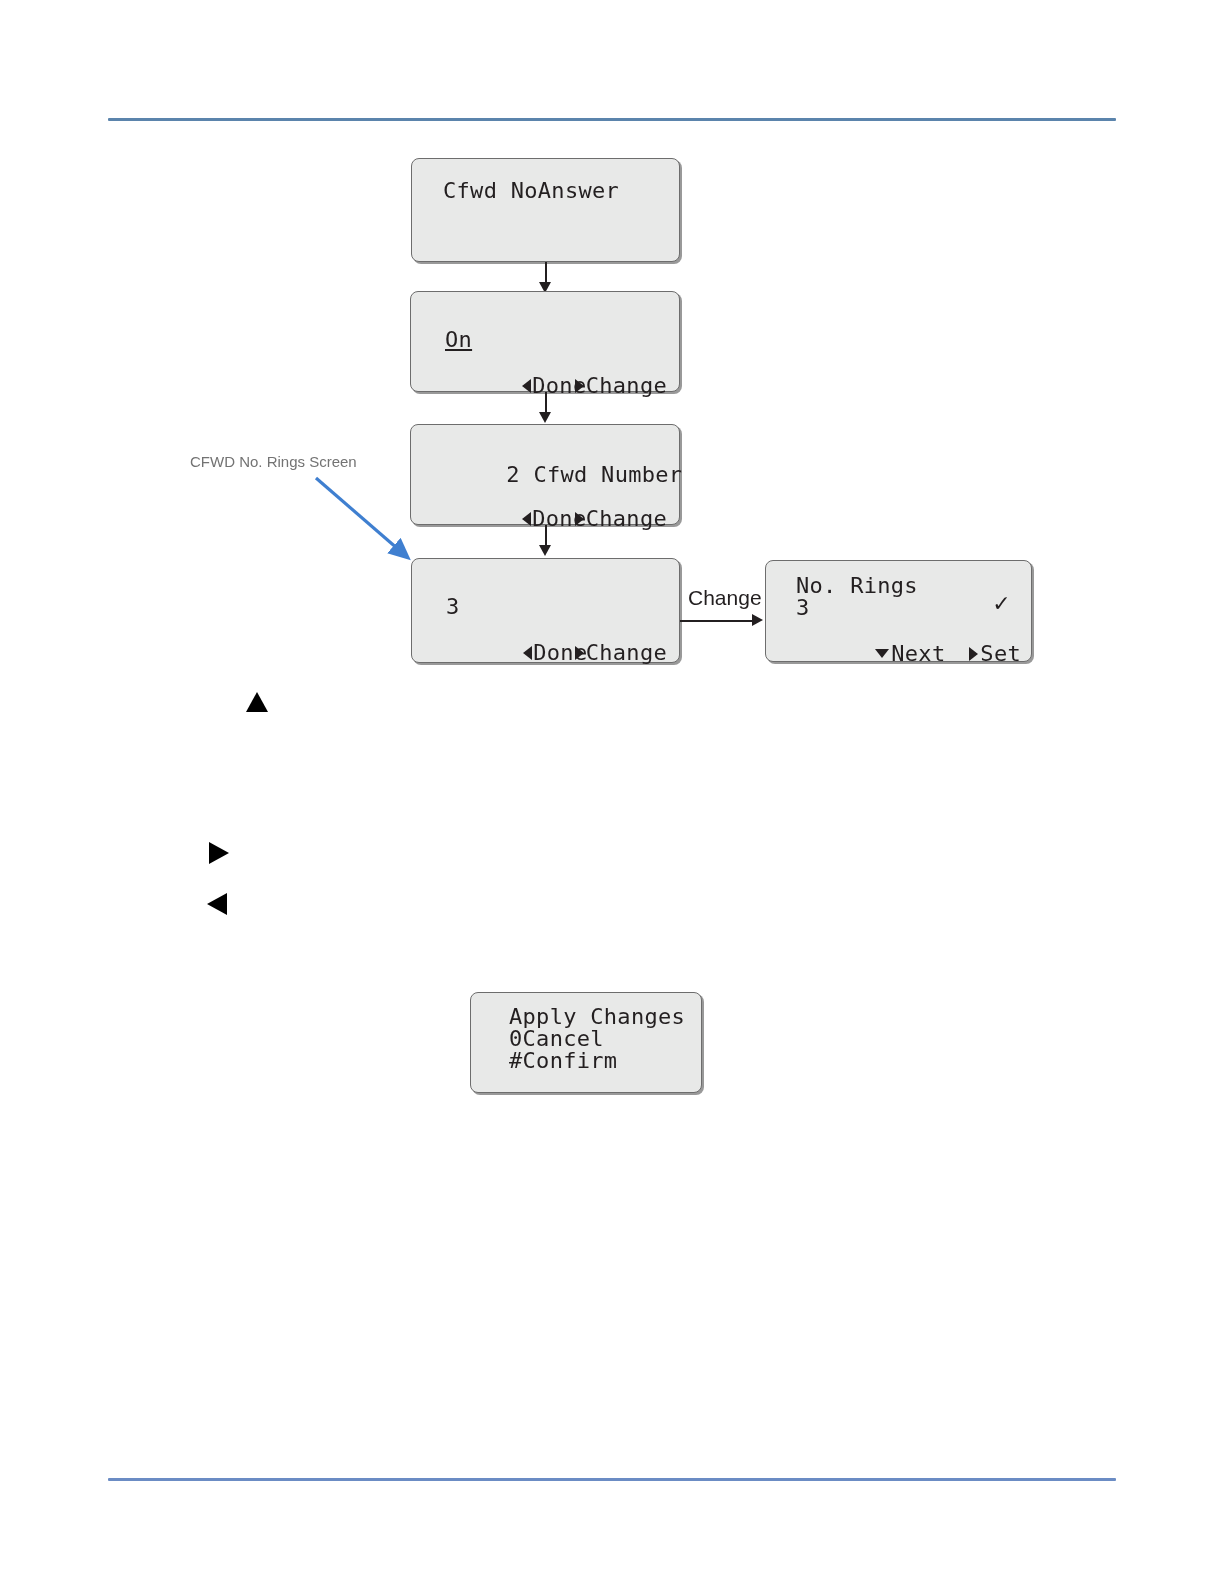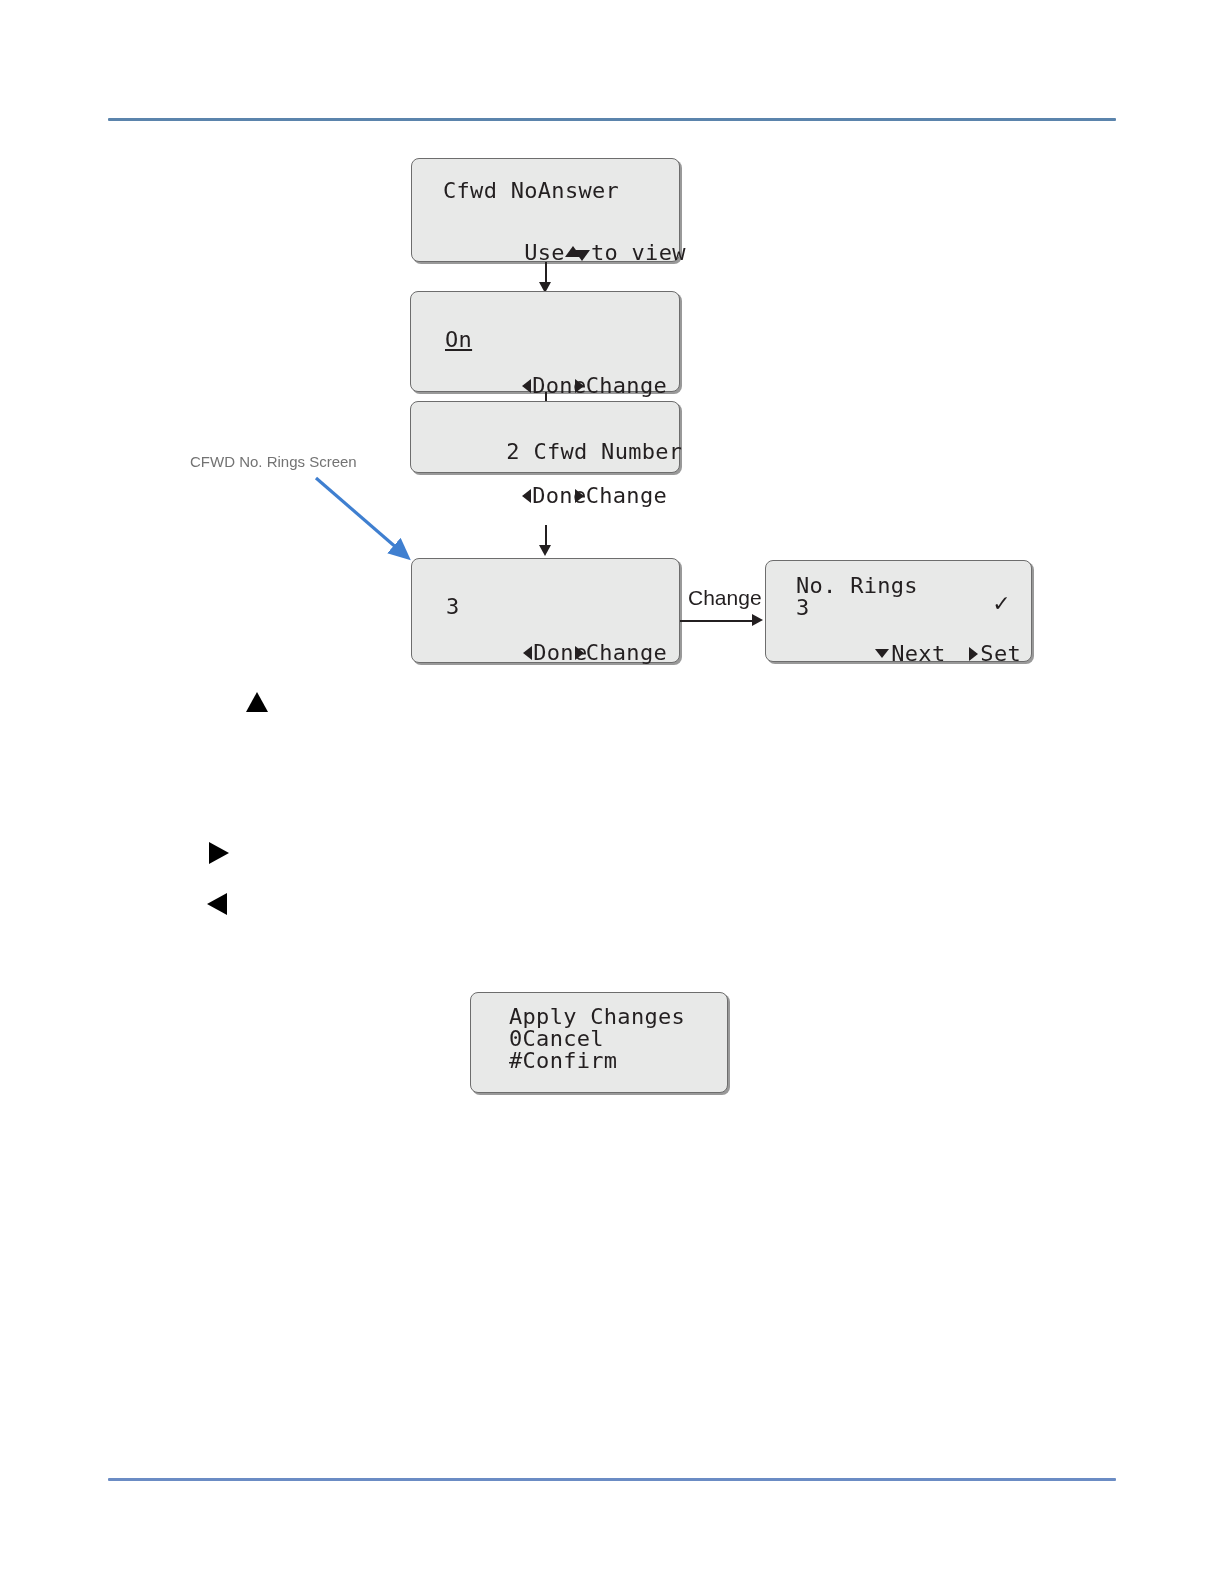--- a/index.html
+++ b/index.html
@@ -188,42 +188,39 @@
 </head>
 <body>
 
 <div class="page">
 
   <div class="rule top"></div>
   <div class="rule bottom"></div>
 
   <div class="lcd" style="left:411px; top:158px; width:269px; height:104px;">
     <div class="line" style="left:31px; top:20px;">Cfwd NoAnswer</div>
-    <div class="line" style="left:31px; top:58px;">
-      <span>Use</span><span class="updown"><span class="tri tri-up"></span><span class="tri tri-down"></span></span><span>to view</span>
-    </div>
   </div>
 
   <div class="vline" style="left:545px; top:262px; height:22px;"></div>
   <div class="arrowhead-down" style="left:539px; top:282px;"></div>
 
   <div class="lcd" style="left:410px; top:291px; width:270px; height:101px;">
     <div class="line" style="left:34px; top:36px;text-decoration:underline;">On</div>
     <div class="line" style="left:30px; top:58px;">
       <span class="tri tri-left"></span><span>Done</span>
     </div>
     <div class="line right" style="right:12px; top:58px;">
       <span class="tri tri-right"></span><span>Change</span>
     </div>
   </div>
 
   <div class="vline" style="left:545px; top:392px; height:22px;"></div>
   <div class="arrowhead-down" style="left:539px; top:412px;"></div>
 
-  <div class="lcd" style="left:410px; top:401px; width:270px; height:72px;text-decoration:underline;">
+  <div class="lcd" style="left:410px; top:424px; width:270px; height:101px;text-decoration:underline;">
     <div class="line" style="left:14px; top:14px;">
       <span>2</span><span> </span><span>Cfwd Number</span>
     </div>
     <div class="line" style="left:34px; top:36px;"></div>
     <div class="line" style="left:30px; top:58px;">
       <span class="tri tri-left"></span><span>Done</span>
     </div>
     <div class="line right" style="right:12px; top:58px;">
       <span class="tri tri-right"></span><span>Change</span>
     </div>
@@ -265,19 +262,19 @@
         <path d="M0,0 L7,3.2 L0,6.4 z" fill="#3f7fd0"></path>
       </marker>
     </defs>
     <line x1="6" y1="6" x2="96" y2="84" stroke="#3f7fd0" stroke-width="3.2" marker-end="url(#blueArrow)"></line>
   </svg>
 
   <div class="glyph glyph-up" style="left:246px; top:692px;"></div>
   <div class="glyph glyph-right" style="left:209px; top:842px;"></div>
   <div class="glyph glyph-left" style="left:207px; top:893px;"></div>
 
-  <div class="lcd" style="left:470px; top:992px; width:258px; height:101px;">
+  <div class="lcd" style="left:470px; top:992px; width:232px; height:101px;">
     <div class="line" style="left:38px; top:12px;">Apply Changes</div>
     <div class="line" style="left:38px; top:34px;">0Cancel</div>
     <div class="line" style="left:38px; top:56px;">#Confirm</div>
   </div>
 
 </div>
 
 </body></html>

